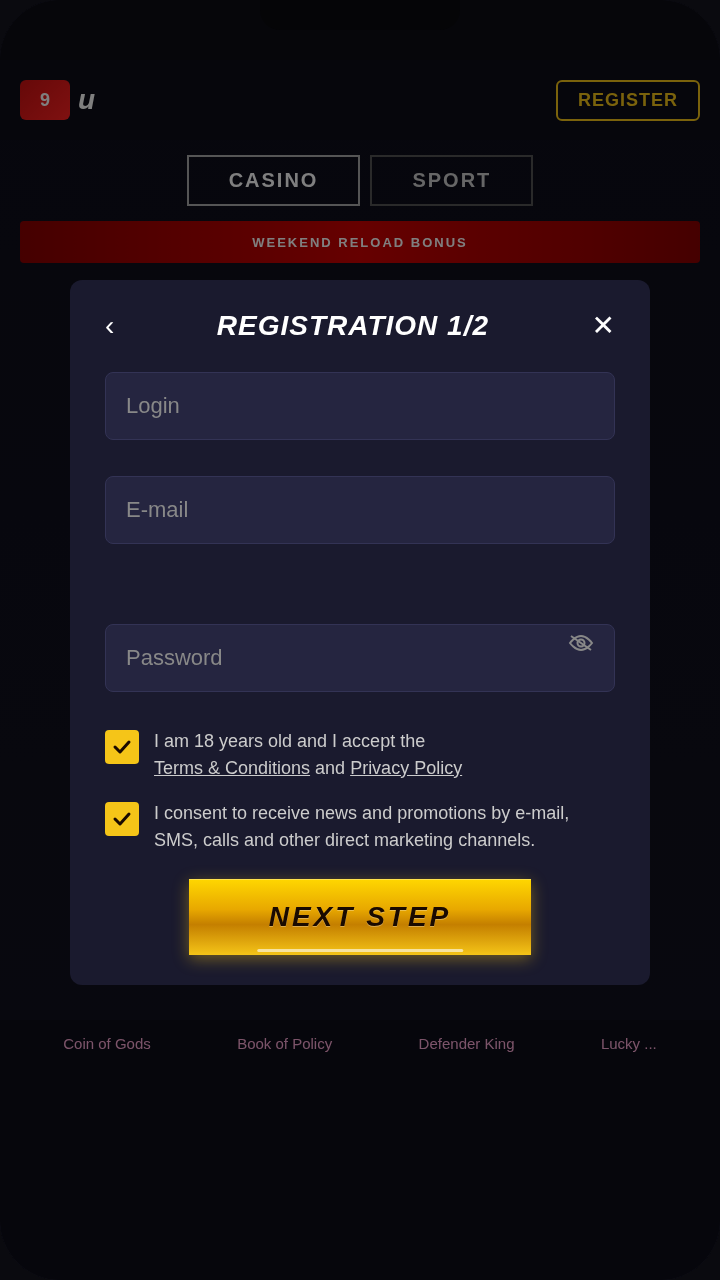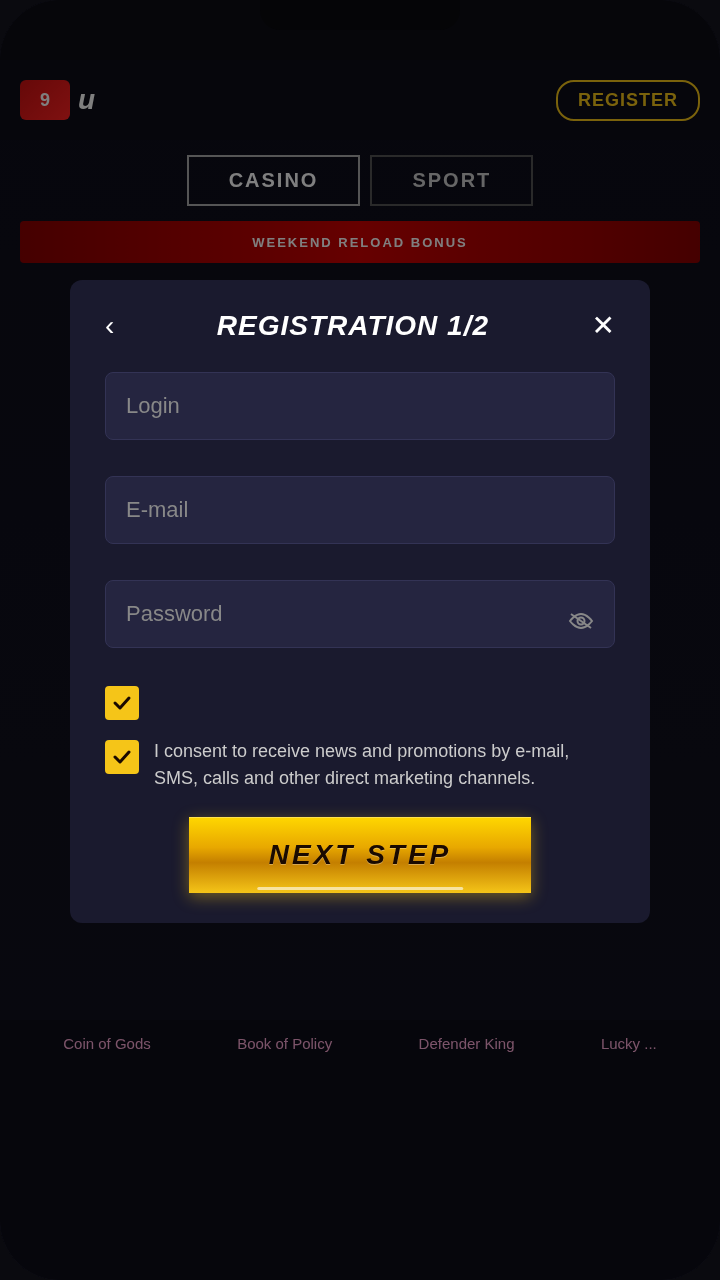--- a/index.html
+++ b/index.html
@@ -93,21 +93,21 @@
       font-size: 28px;
       font-weight: bold;
       font-style: italic;
     }
 
     .register-btn-header {
       background: transparent;
       border: 2px solid #f5c518;
       color: #f5c518;
       padding: 8px 20px;
-      border-radius: 18px;
+      border-radius: 6px;
       font-size: 18px;
       font-weight: bold;
       letter-spacing: 1px;
       cursor: pointer;
     }
 
     
     .nav-tabs-area {
       display: flex;
       justify-content: center;
@@ -442,39 +442,46 @@
 
     <div class="input-wrapper">
       <input type="text" class="form-field" placeholder="Login" style="">
     </div>
 
     <div class="input-wrapper">
       <input type="email" class="form-field" placeholder="E-mail" style="">
     </div>
 
     <div class="input-wrapper">
-      <input type="password" class="form-field" style="padding-right: 29px;" placeholder="Password">
+      <input type="password" class="form-field" style="padding-right: 29px; margin-top: 44px;" placeholder="Password">
       <span class="eye-icon">
         
         <svg width="28" height="18" viewBox="0 0 28 18" fill="none" xmlns="http://www.w3.org/2000/svg">
           <path d="M14 2C8 2 3 9 3 9C3 9 8 16 14 16C20 16 25 9 25 9C25 9 20 2 14 2Z" stroke="#888" stroke-width="2" fill="none"></path>
           <circle cx="14" cy="9" r="3.5" stroke="#888" stroke-width="2" fill="none"></circle>
           <line x1="4" y1="2" x2="24" y2="16" stroke="#888" stroke-width="2"></line>
         </svg>
       </span>
     </div>
 
     <div class="checkbox-area">
 
       <div class="checkbox-row">
         <div class="checkbox-box">
           <svg viewBox="0 0 20 20" fill="none" xmlns="http://www.w3.org/2000/svg">
             <path d="M3 10L8 15L17 5" stroke="#1a0a00" stroke-width="3" stroke-linecap="round" stroke-linejoin="round"></path>
           </svg>
         </div>
+        <div class="checkbox-text">
+          <span>I am 18 years old and I accept the</span>
+          <br>
+          <a href="#">Terms &amp; Conditions</a>
+          <span> and </span>
+          <a href="#">Privacy Policy</a>
+        </div>
       </div>
 
       <div class="checkbox-row">
         <div class="checkbox-box">
           <svg viewBox="0 0 20 20" fill="none" xmlns="http://www.w3.org/2000/svg">
             <path d="M3 10L8 15L17 5" stroke="#1a0a00" stroke-width="3" stroke-linecap="round" stroke-linejoin="round"></path>
           </svg>
         </div>
         <div class="checkbox-text">I consent to receive news and promotions by e-mail, SMS, calls and other direct marketing channels.</div>
       </div>

